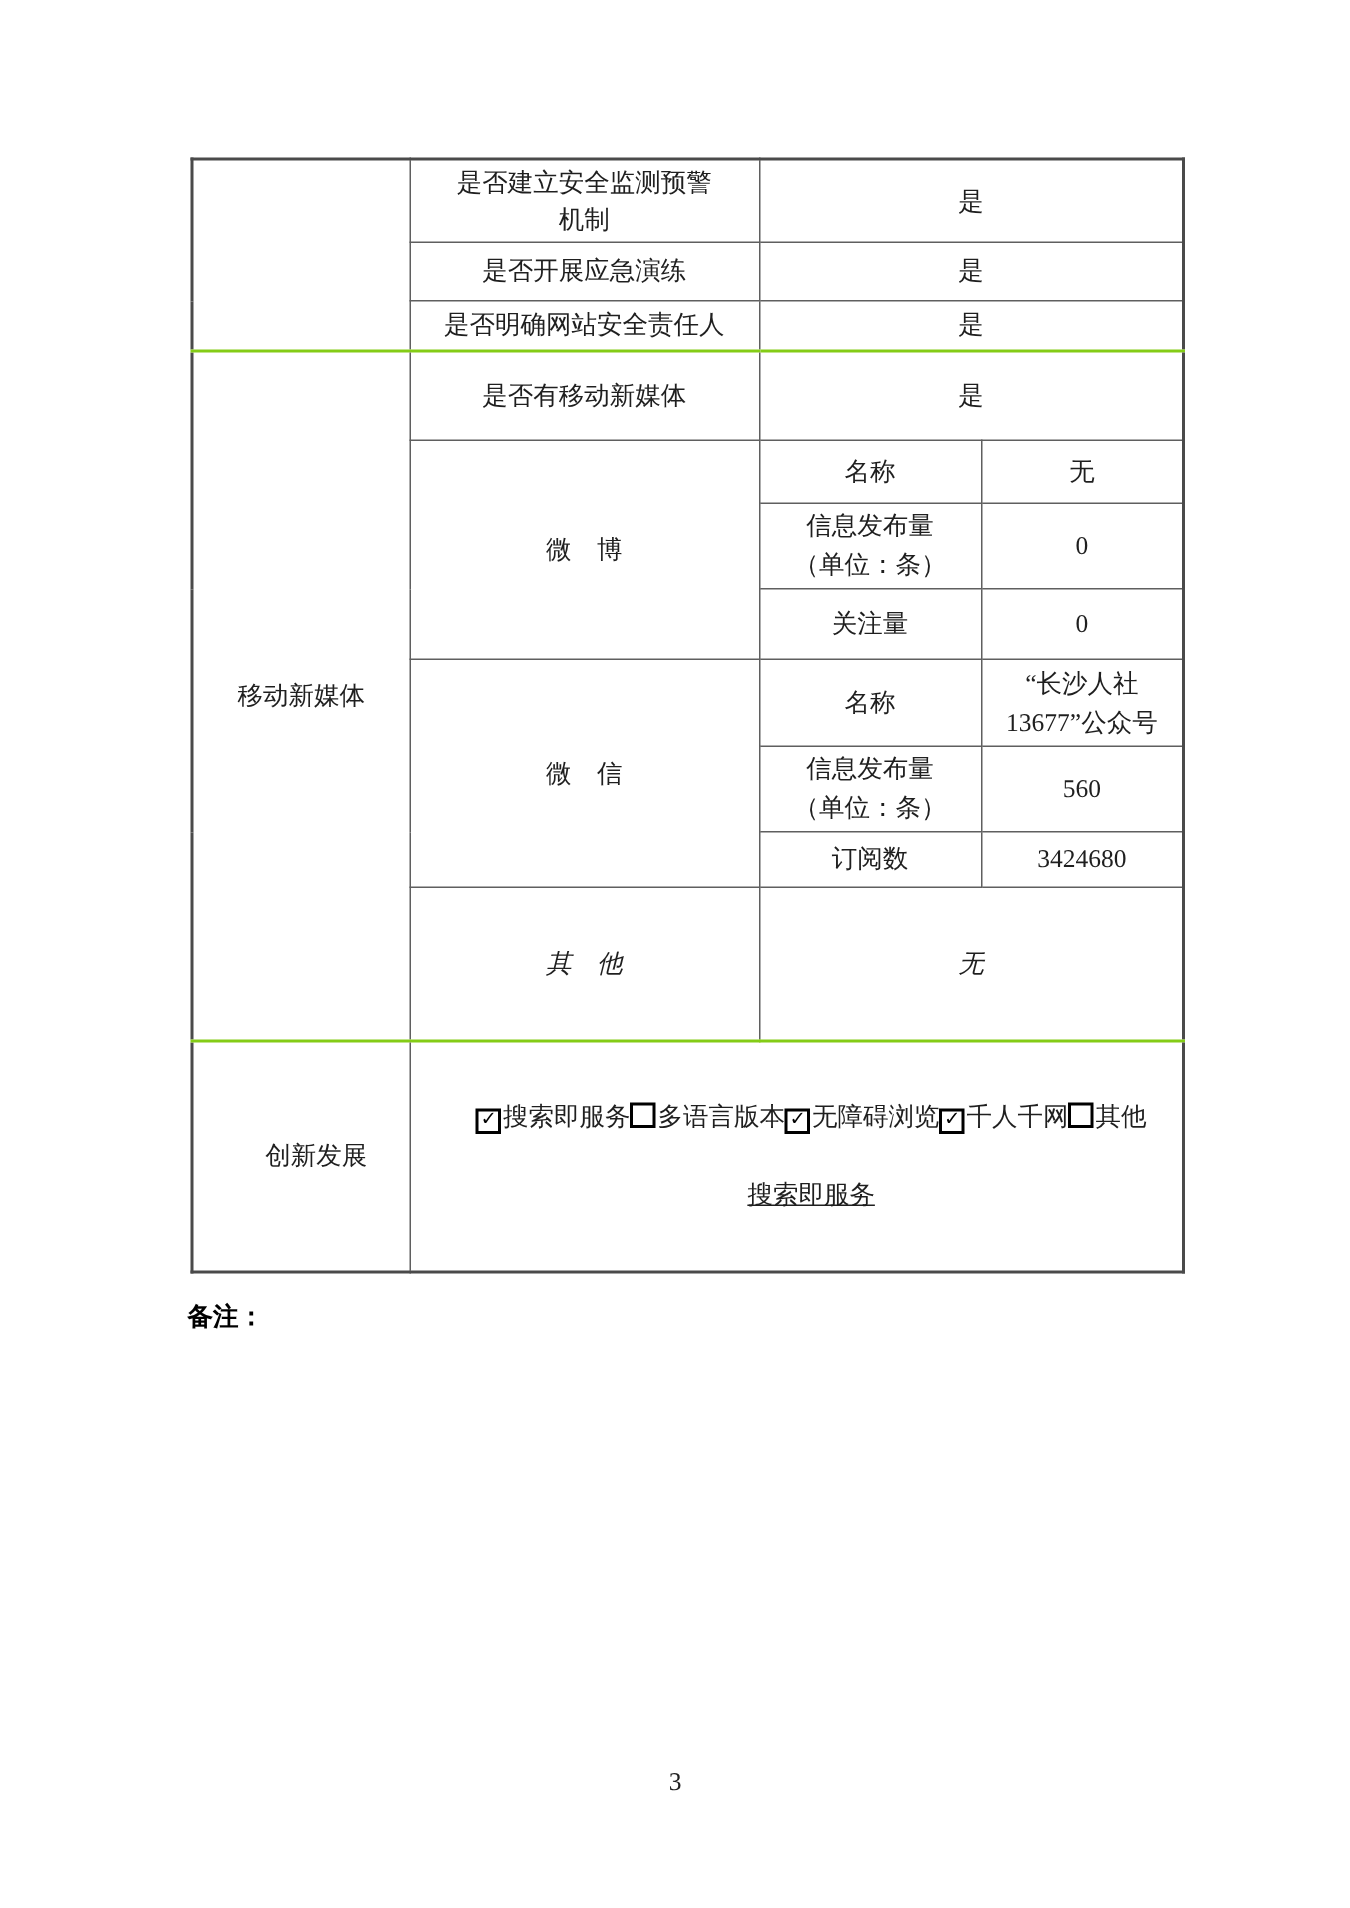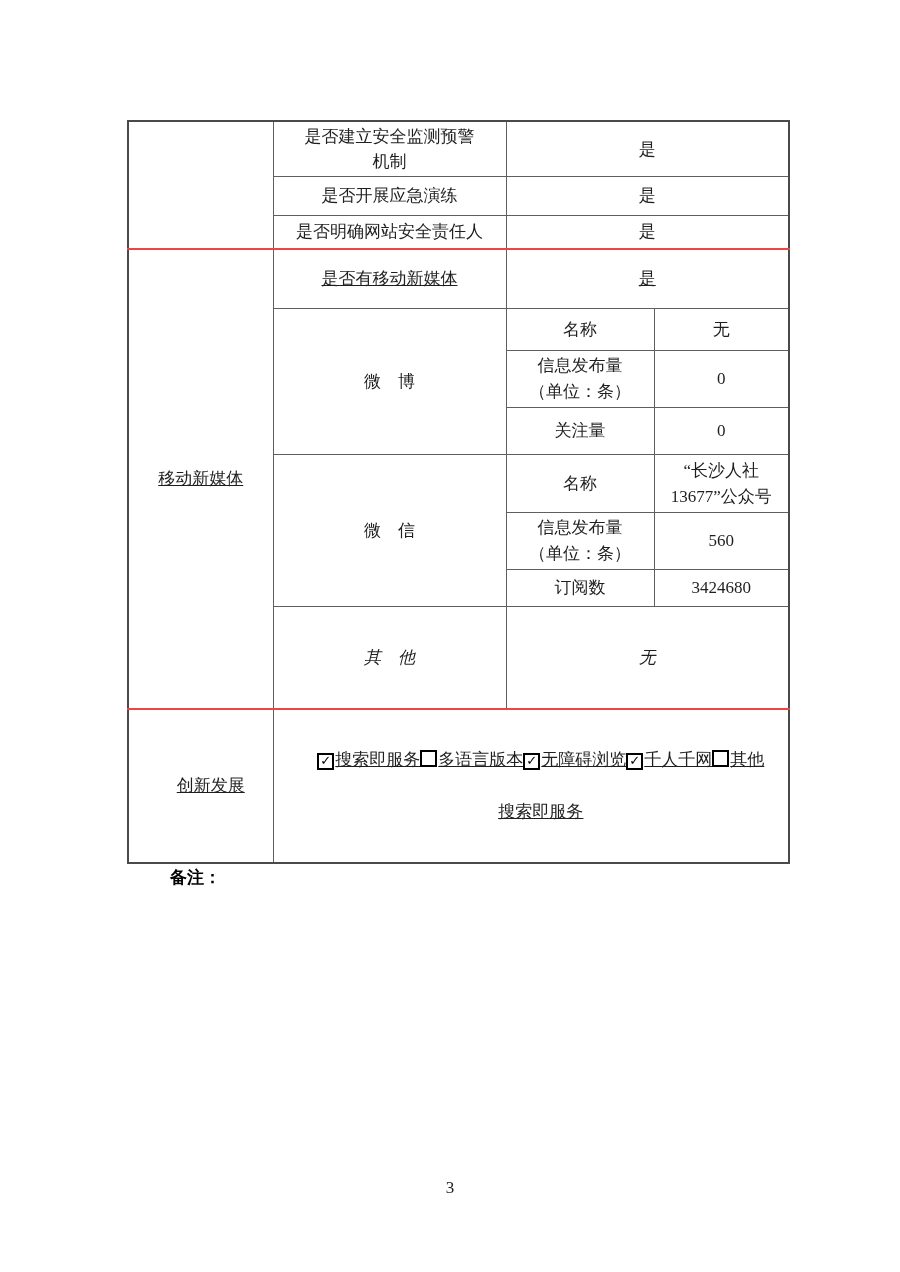--- a/index.html
+++ b/index.html
@@ -6,37 +6,37 @@
   body {
     width: 900px; height: 1272px;
     background: #ffffff;
     position: relative;
     overflow: hidden;
     font-family: "Liberation Serif", "DejaVu Serif", serif;
     color: #1f1f1f;
   }
   table.report {
     position: absolute;
-    left: 127px; top: 120px;
+    left: 127px; top: 105px;
     width: 661px;
     border-collapse: collapse;
     table-layout: fixed;
     border: 2px solid #4a4a4a;
   }
   table.report td {
     border: 1px solid #5f5f5f;
     text-align: center;
     vertical-align: middle;
     font-size: 17px;
     line-height: 26px;
     padding: 2px 4px;
     white-space: pre-line;
     overflow: hidden;
   }
-  tr.sec td { border-top: 2px solid #ef4444; text-decoration: underline; }
+  tr.sec td { border-top: 2px solid #84cc16; }
   tr.r1 td { height: 47px; line-height: 25px; }
   tr.r2 td { height: 34px; }
   tr.r3 td { height: 28px; }
   tr.r4 td { height: 54px; }
   tr.r5 td { height: 37px; }
   tr.r6 td { height: 51px; }
   tr.r7 td { height: 42px; }
   tr.r8 td { height: 53px; }
   tr.r9 td { height: 51px; }
   tr.r10 td { height: 32px; margin-left: 41px; }
@@ -61,21 +61,20 @@
   }
   .opt-label { font-size: 17px; }
   .other-link { text-decoration: underline; }
   .remarks {
     position: absolute;
     left: 125px; top: 866px;
     font-family: "Liberation Sans", "DejaVu Sans", sans-serif;
     font-weight: bold;
     font-size: 17px;
     color: #000;
-    margin-left: 45px;
   }
   .page-number {
     position: absolute;
     left: 0; top: 1178px;
     width: 100%;
     text-align: center;
     font-size: 17px;
     color: #1f1f1f;
   }
 </style>

